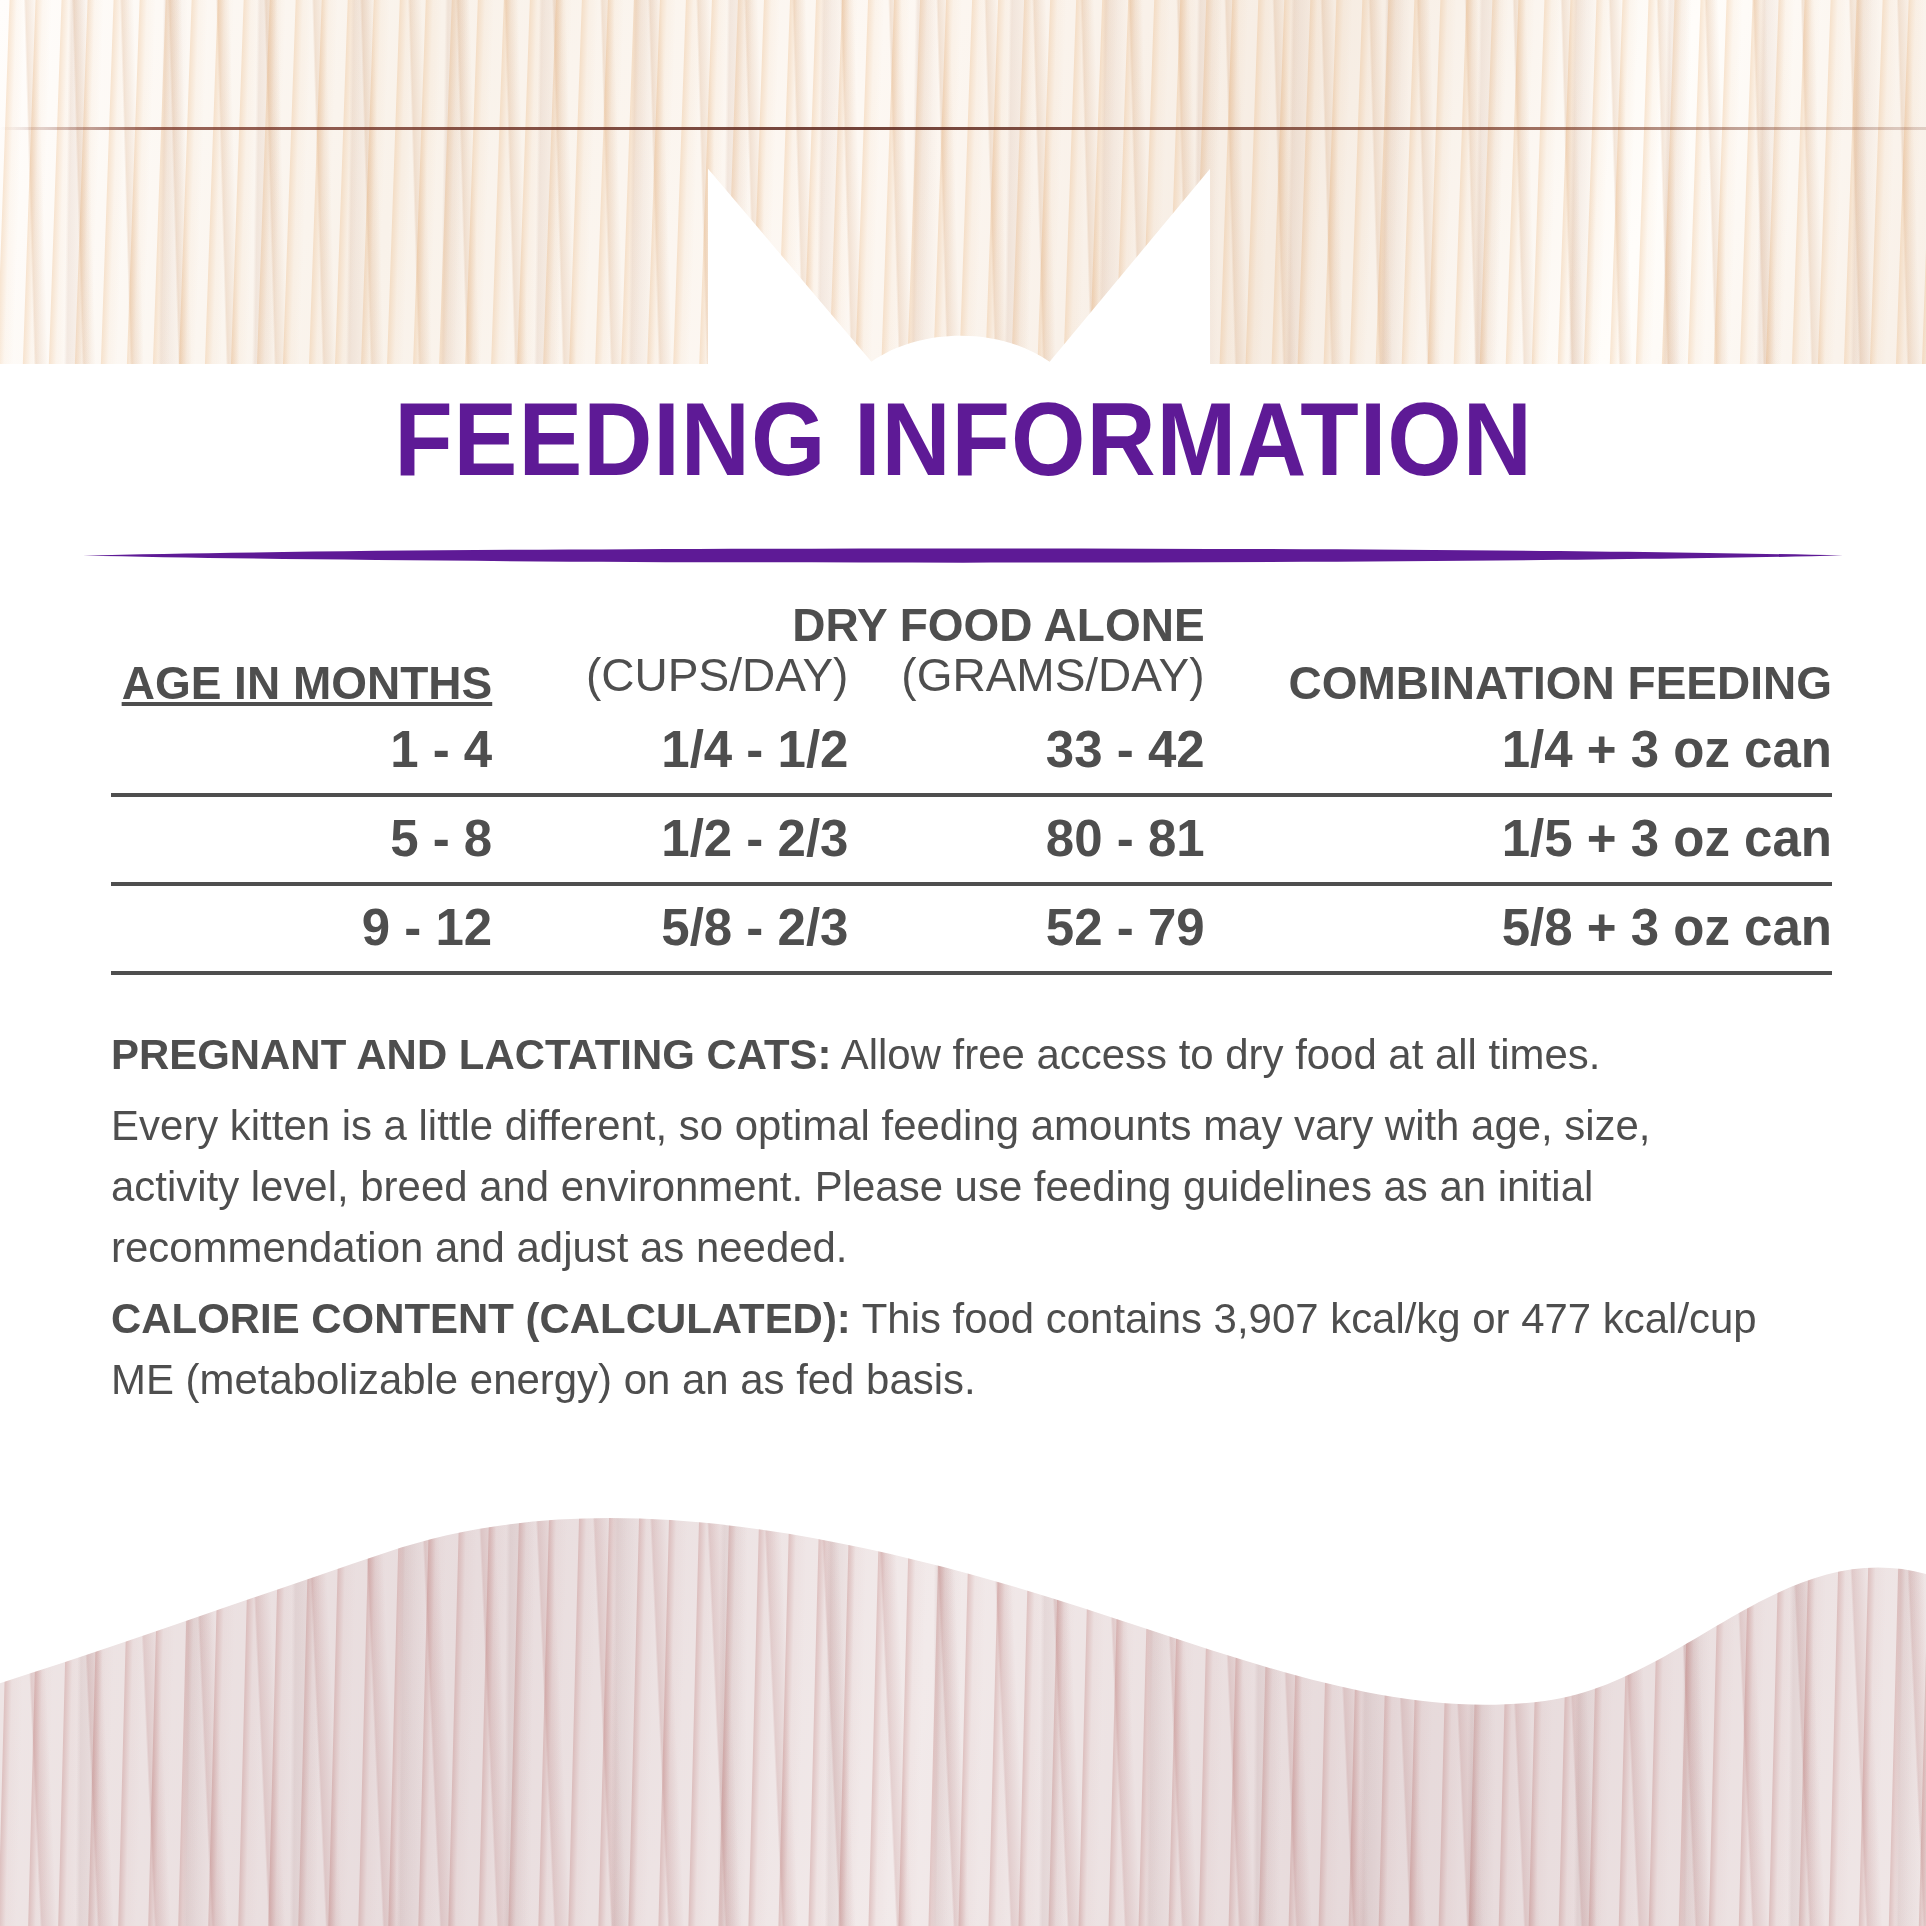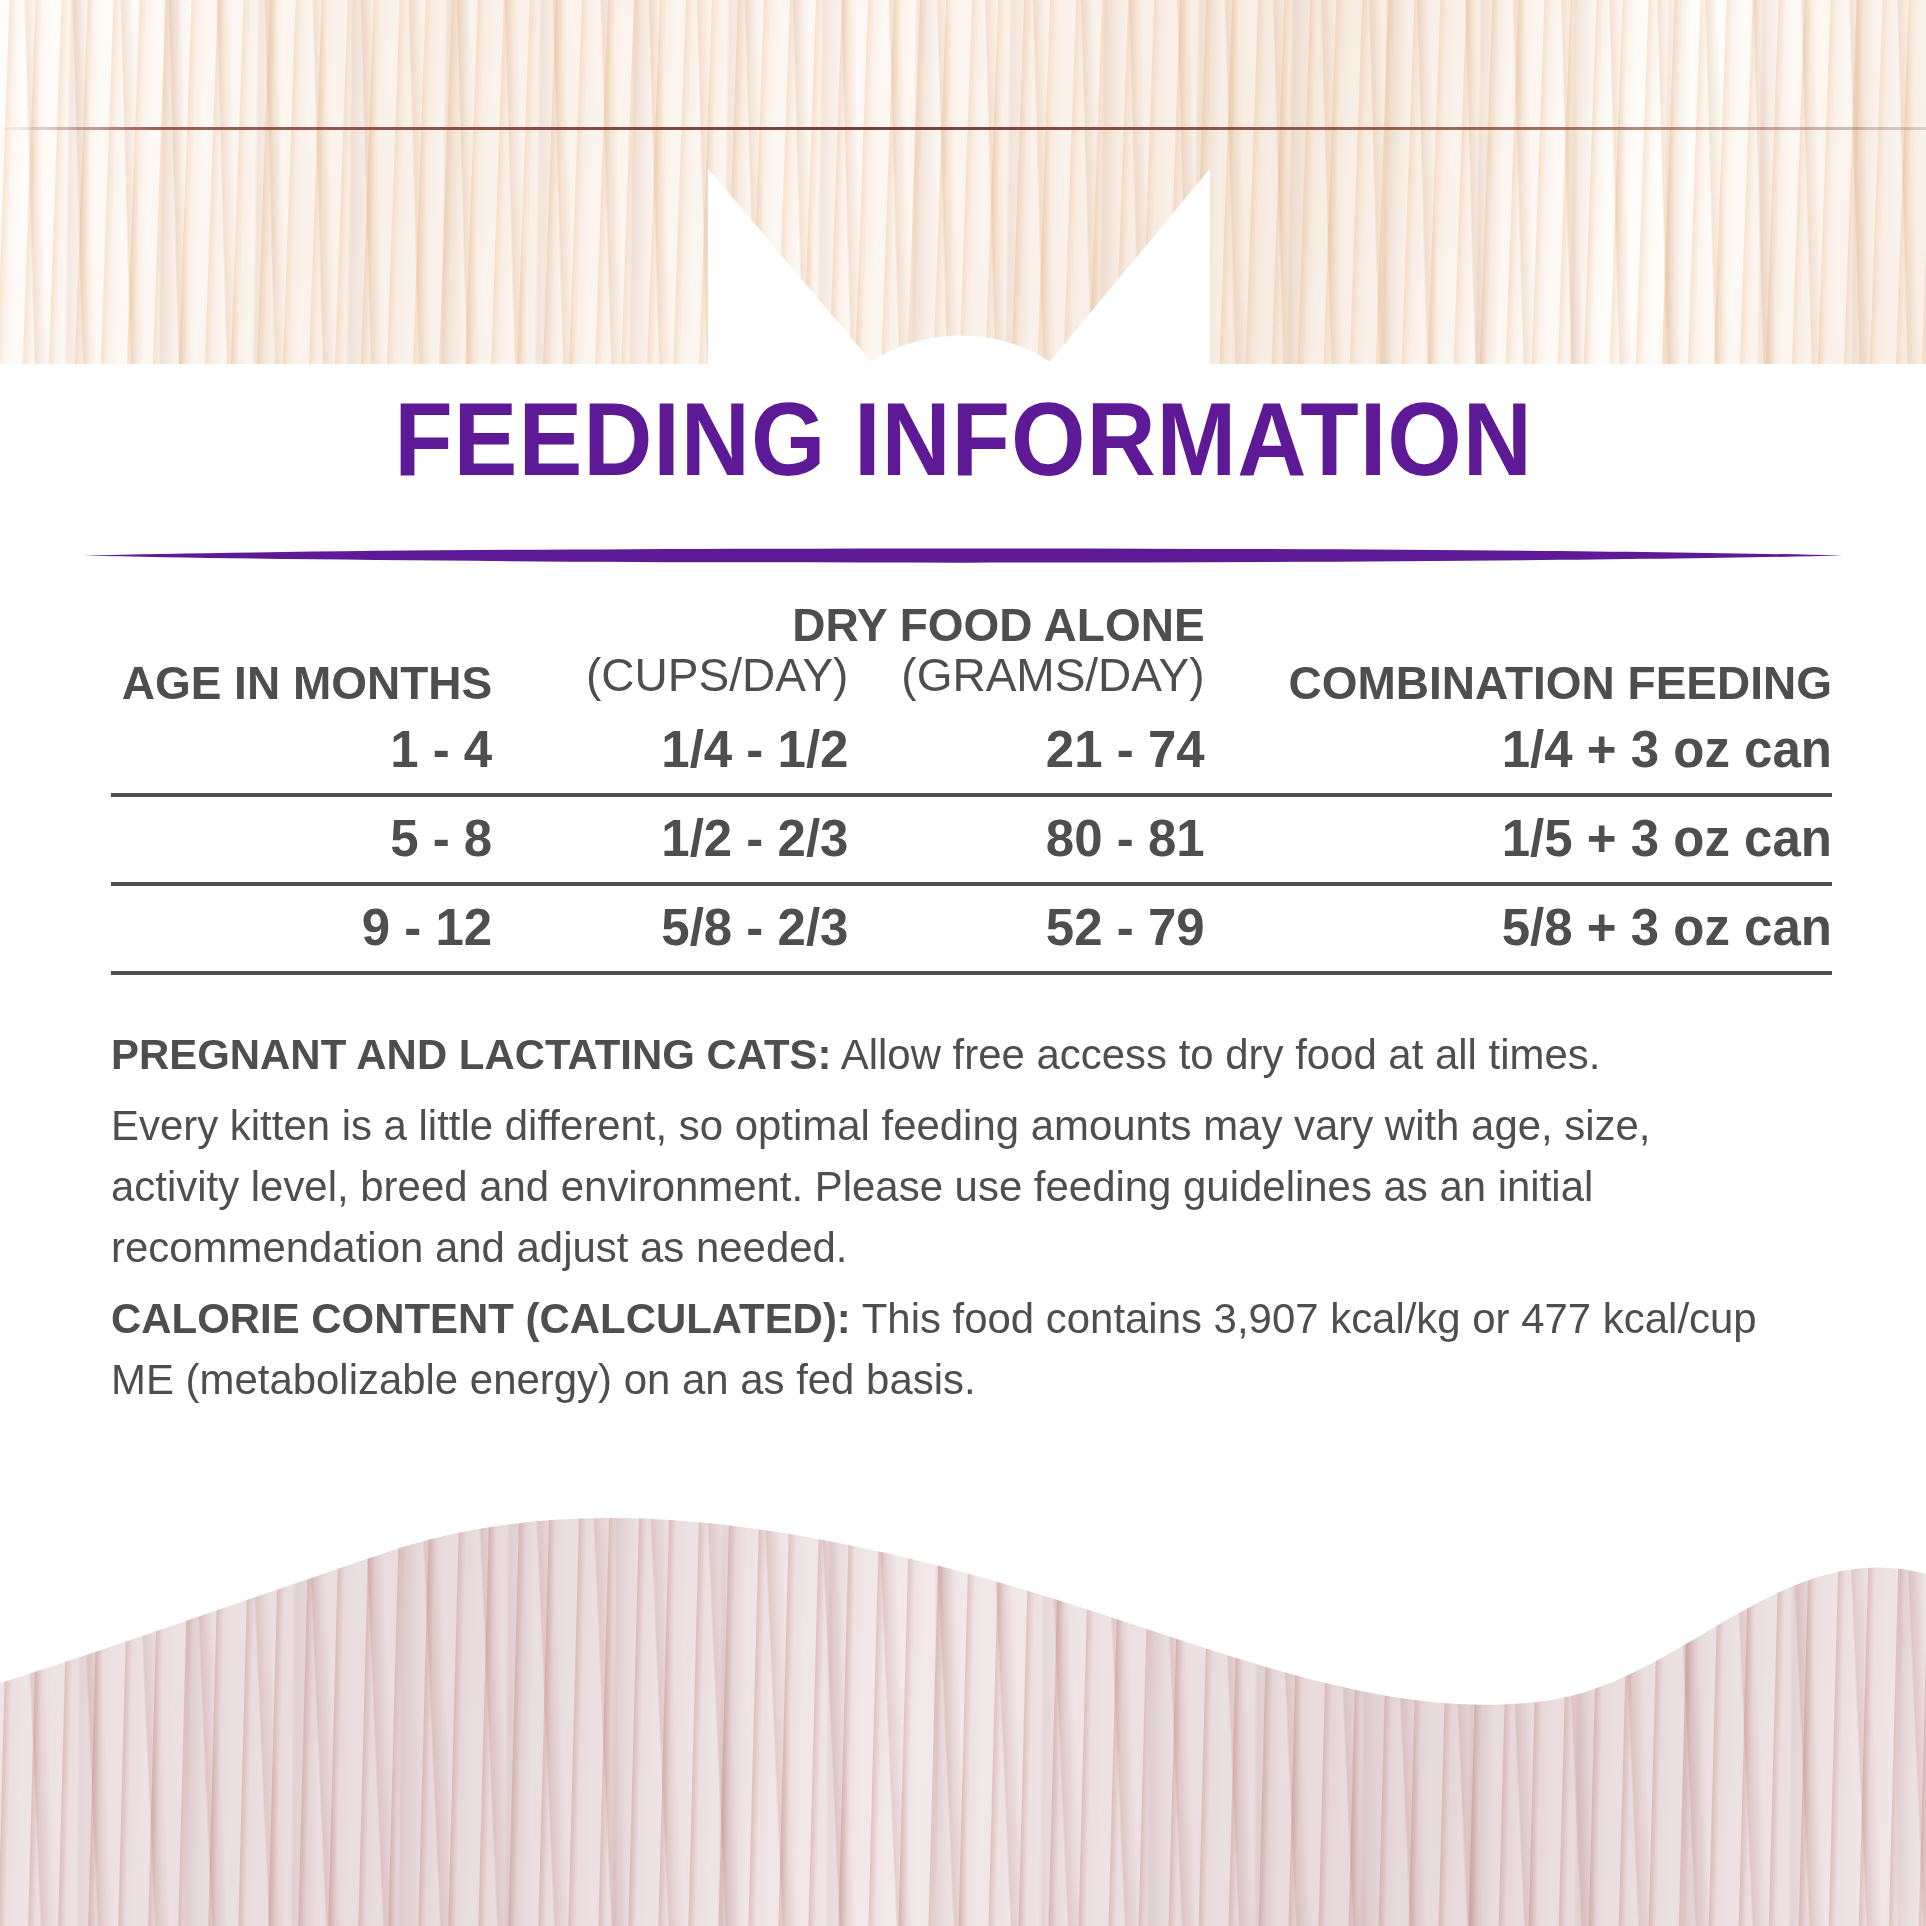--- a/index.html
+++ b/index.html
@@ -230,35 +230,35 @@
 
     <table class="tbl">
       <colgroup>
         <col class="col-age">
           <col class="col-cups">
           <col class="col-grams">
           <col class="col-combo">
       </colgroup>
       <tbody>
         <tr class="hdr-top-row">
-          <td rowspan="2" style="vertical-align:bottom;">AGE IN
+          <td rowspan="2" style="vertical-align:bottom;text-decoration:underline;">AGE IN
 MONTHS</td>
           <td colspan="2">DRY FOOD ALONE</td>
           <td rowspan="2" style="vertical-align:bottom;">COMBINATION
 FEEDING</td>
         </tr>
         <tr class="hdr-sub-row">
           <td>(CUPS/DAY)</td>
           <td>(GRAMS/DAY)</td>
         </tr>
 
         <tr>
           <td>1 - 4</td>
           <td>1/4 - 1/2</td>
-          <td>21 - 74</td>
+          <td>33 - 42</td>
           <td>1/4 + 3 oz can</td>
         </tr>
         <tr>
           <td>5 - 8</td>
           <td>1/2 - 2/3</td>
           <td>80 - 81</td>
           <td>1/5 + 3 oz can</td>
         </tr>
         <tr>
           <td>9 - 12</td>

